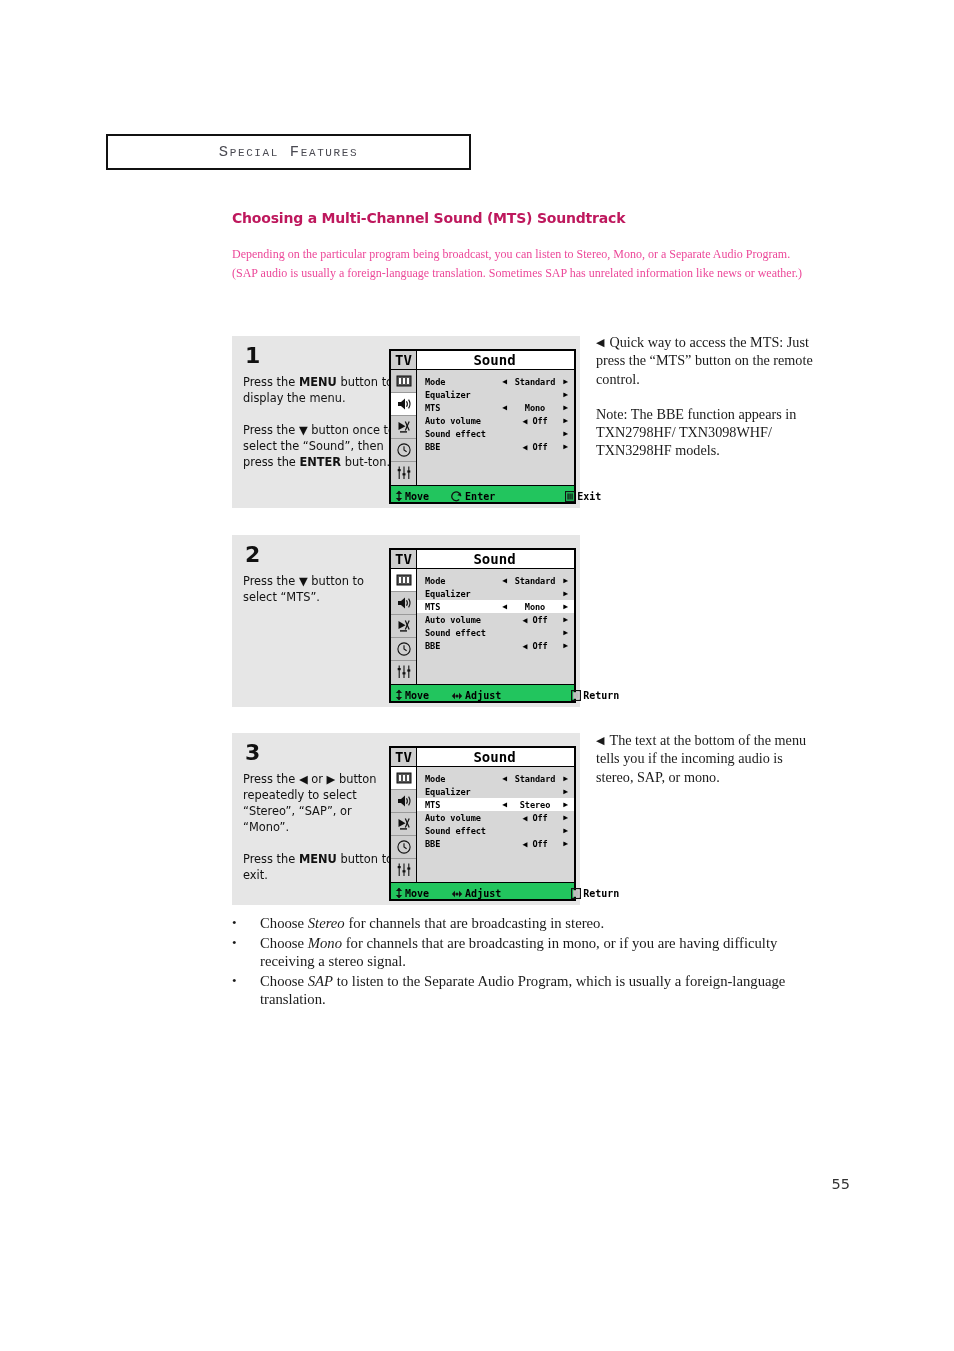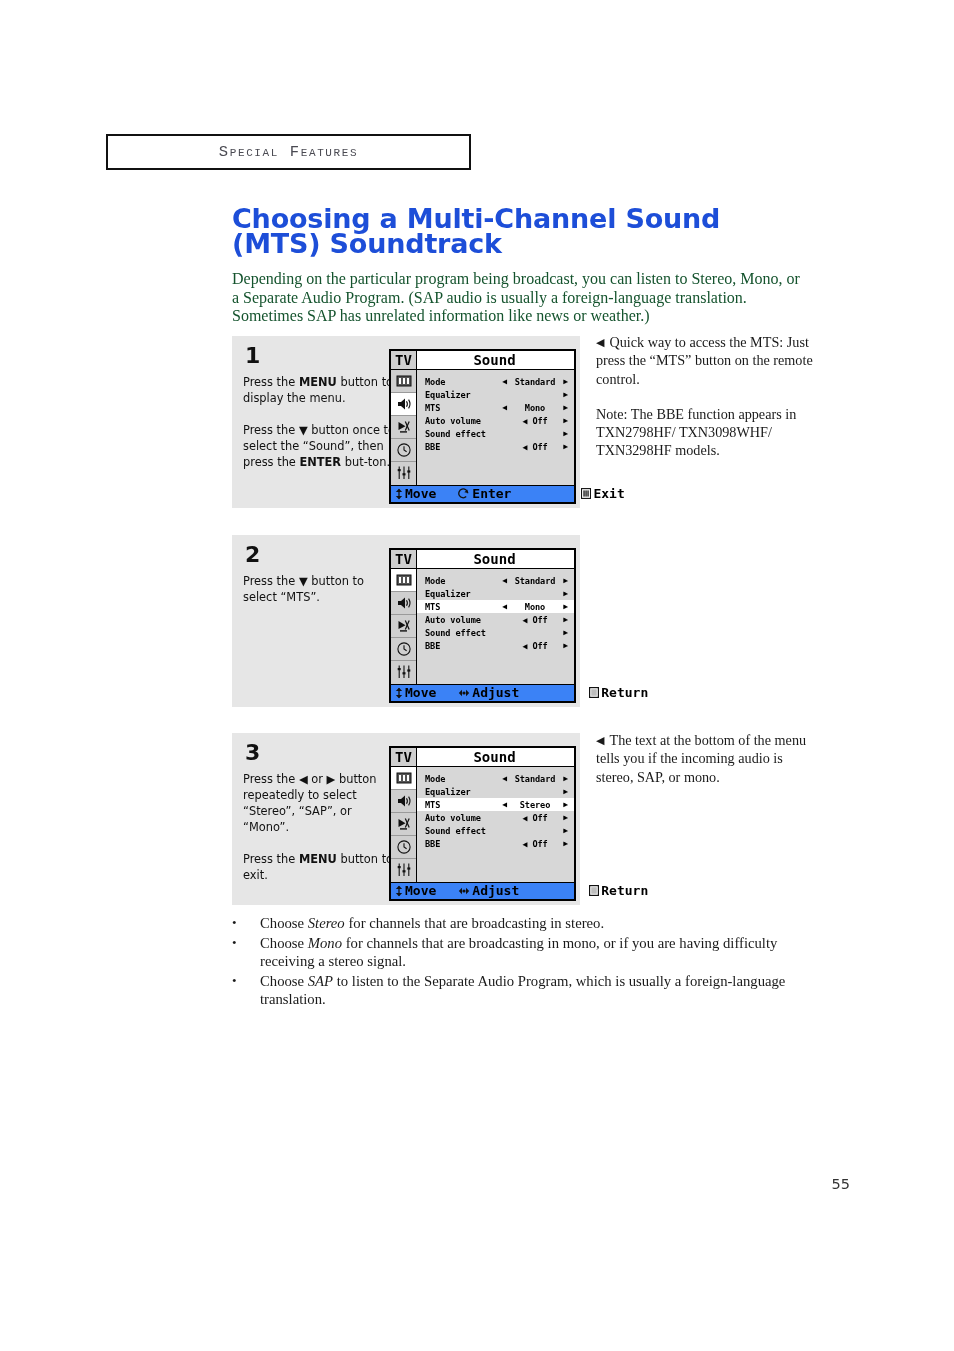--- a/index.html
+++ b/index.html
@@ -45,33 +45,33 @@
     position: absolute;
     left: 232px;
     top: 206px;
     width: 600px;
   }
 
   h1.section-title {
     margin: 0;
     font-family: "DejaVu Sans", sans-serif;
     font-weight: bold;
-    font-size: 27px;
+    font-size: 14px;
     line-height: 25px;
     letter-spacing: -0.2px;
-    color: #1d4ed8;
+    color: #be185d;
     width: 520px;
   }
 
   p.intro {
     margin: 14px 0 7px 0;
     font-family: "Liberation Serif", serif;
-    font-size: 16px;
+    font-size: 12px;
     line-height: 18.5px;
-    color: #14532d;
+    color: #ec4899;
     width: 578px;
   }
 
   
   .step-block {
     position: absolute;
     background: #e6e6e6;
     box-sizing: border-box;
   }
   .step-num {
@@ -178,24 +178,24 @@
   }
   .osd-row .val {
     width: 52px; text-align: center; white-space: nowrap;
   }
   .osd-row .rarr {
     width: 9px; text-align: center; font-size: 8px;
   }
   .osd-footer {
     height: 16px;
     border-top: 1px solid #000;
-    background: #3b82f6;
-    display: flex;
-    align-items: flex-start;
-    font-size: 13px;
+    background: #22c55e;
+    display: flex;
+    align-items: flex-end;
+    font-size: 10px;
     font-weight: bold;
     color: #000;
   }
   .osd-foot-item {
     display: flex;
     align-items: center;
     gap: 2px;
     white-space: nowrap;
   }
   .osd-foot-item.f1 { margin-left: 4px; }

